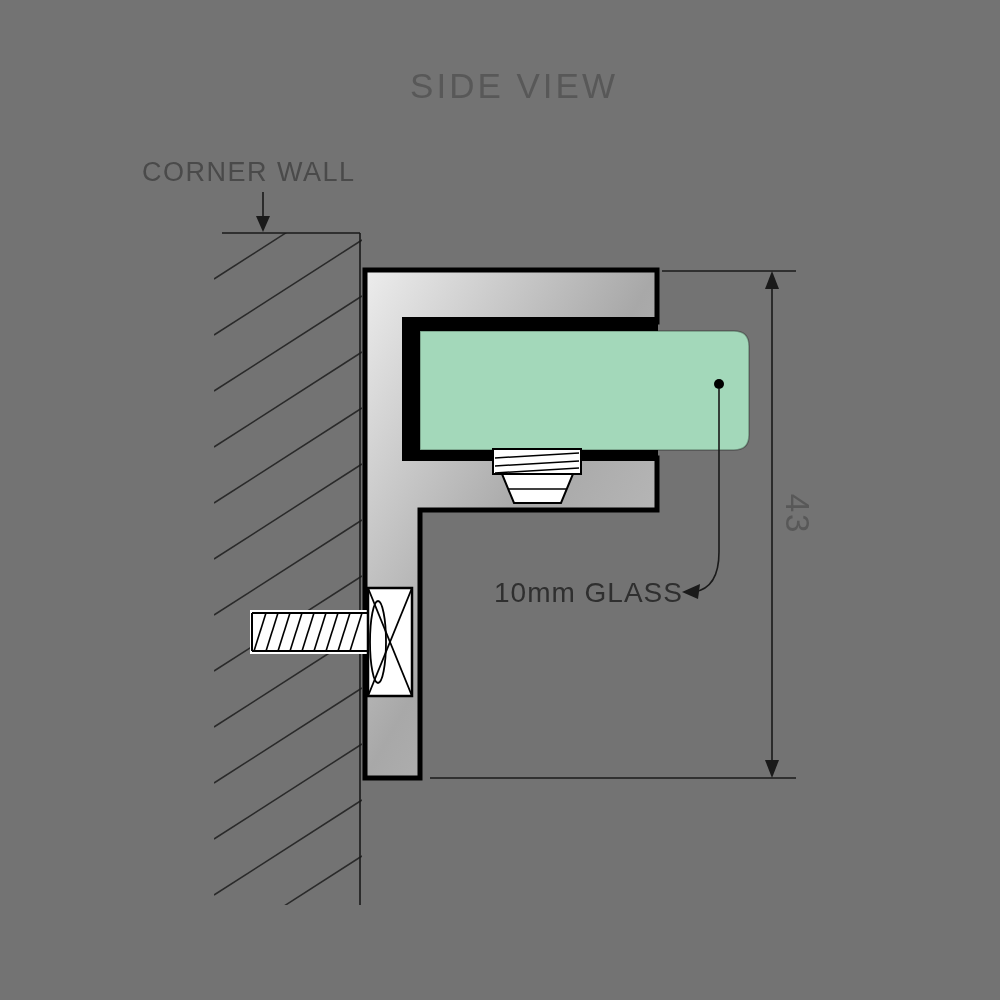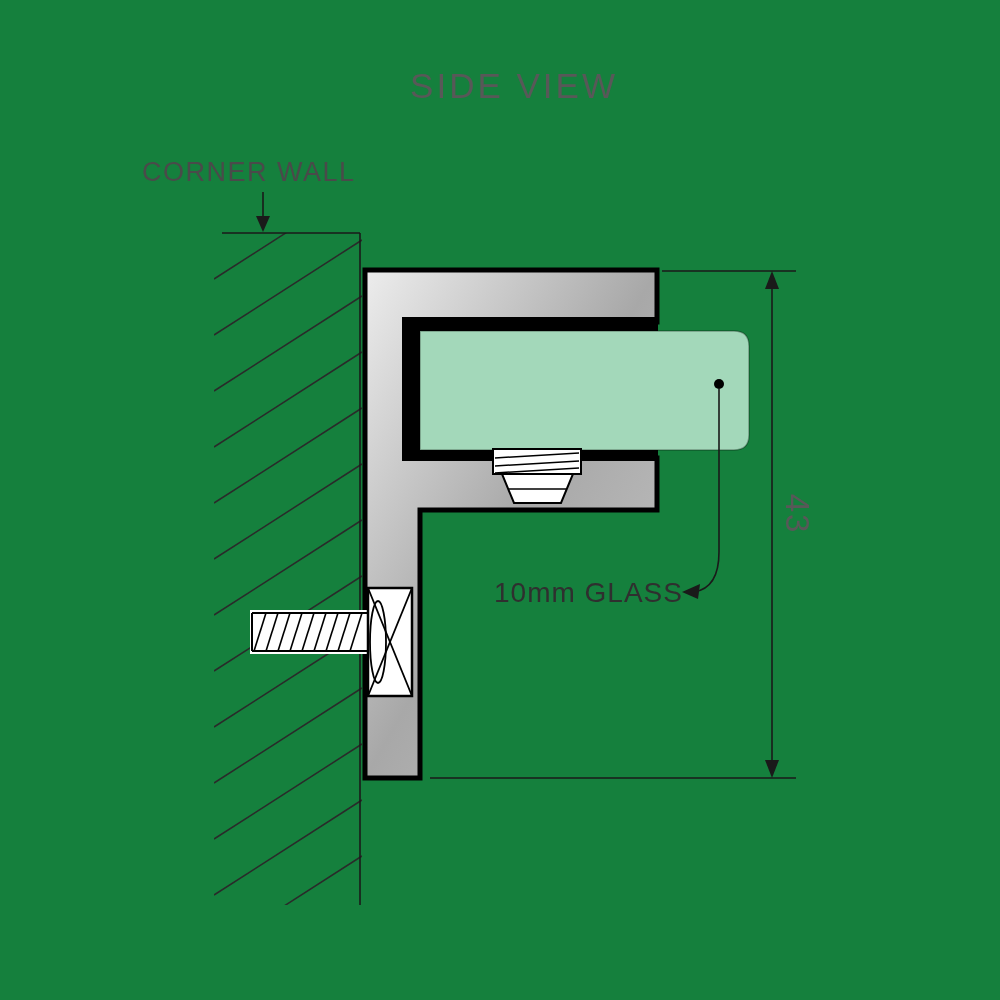--- a/index.html
+++ b/index.html
@@ -1,19 +1,19 @@
 <!DOCTYPE html>
 <html><head>
 <meta charset="utf-8">
 <style>
   html,body{margin:0;padding:0;background:#ffffff;}
   #canvas{
     position:relative;
     width:1000px;height:1000px;
-    background:#15803d;
+    background:#737373;
     font-family:"Liberation Sans", sans-serif;
     overflow:hidden;
   }
   svg text{font-family:"Liberation Sans", sans-serif;}
   .title-text{fill:#585858;letter-spacing:3px;font-size:35px;}
   .label-text{fill:#4a4a4a;letter-spacing:1.5px;font-size:27px;}
   .callout-text{fill:#2f2f2f;letter-spacing:1px;font-size:28px;}
   .dim-text{fill:#585858;font-size:33px;letter-spacing:2px;}
   .thinline{stroke:#1a1a1a;stroke-width:1.6;fill:none;}
   .hatchline{stroke:#2a2a2a;stroke-width:1.5;}

